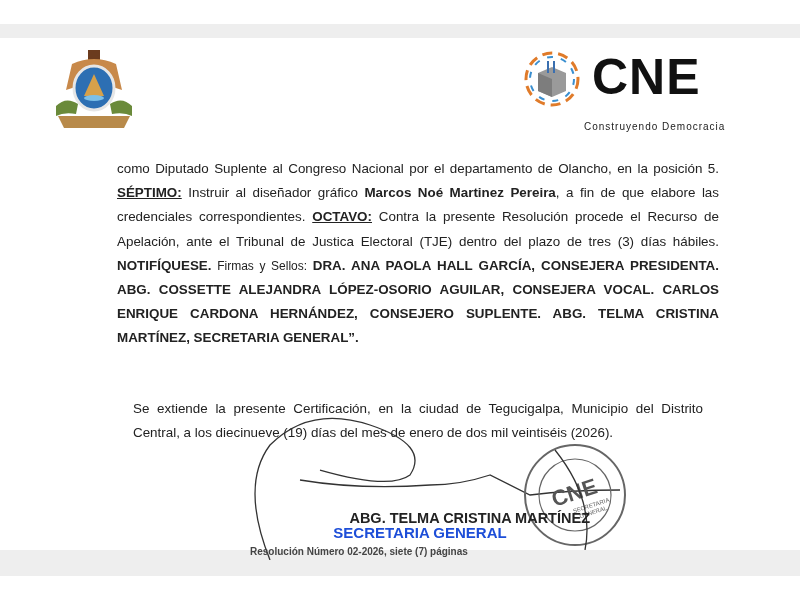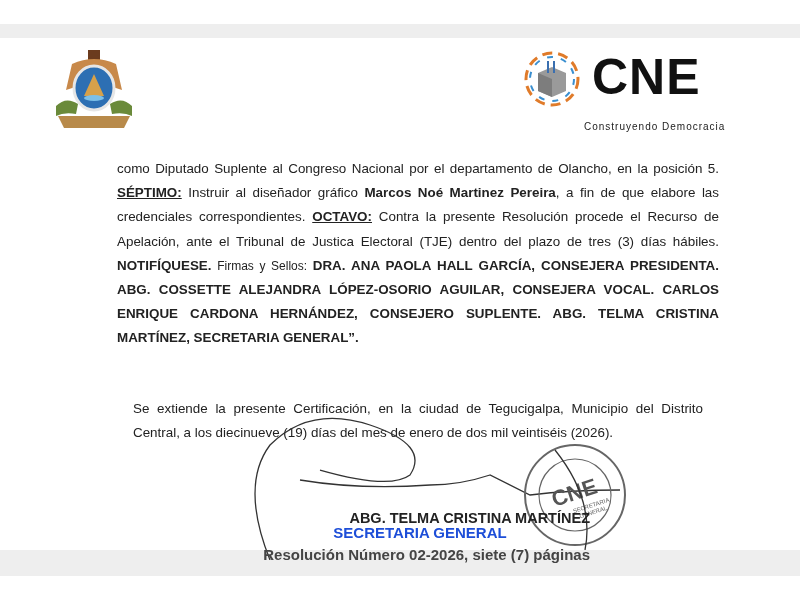--- a/index.html
+++ b/index.html
@@ -14,21 +14,21 @@
   .cne-sub{position:absolute;left:4px;top:62px;font-size:11px;font-weight:bold;color:#111;white-space:nowrap;letter-spacing:0.2px;}
   .cne-tag{position:absolute;left:68px;top:76px;font-size:10px;color:#222;white-space:nowrap;letter-spacing:1px;}
   .body-text{position:absolute;left:117px;top:141px;width:602px;font-size:13.4px;line-height:24.2px;color:#222;text-align:justify;margin-top:16px;}
   .body-text p{margin:0;}
   .b{font-weight:bold;}
   .u{text-decoration:underline;font-weight:bold;}
   .para2{position:absolute;left:117px;top:381px;width:602px;font-size:13.4px;line-height:24.2px;color:#222;text-align:justify;}
   .para2 p{margin:16px;}
   .sig-name{position:absolute;left:250px;top:510px;width:340px;text-align:right;font-size:14.5px;font-weight:bold;color:#222;}
   .sig-title{position:absolute;left:250px;top:524px;width:340px;text-align:center;font-size:15px;font-weight:bold;color:#1d4ed8;}
-  .res-note{position:absolute;left:250px;top:546px;width:340px;text-align:right;font-size:15px;font-weight:bold;color:#444;}
+  .res-note{position:absolute;left:250px;top:546px;width:340px;text-align:left;font-size:10px;font-weight:bold;color:#444;}
   .signature{position:absolute;left:240px;top:385px;width:420px;height:175px;pointer-events:none;}
   .stamp{position:absolute;left:515px;top:440px;width:120px;height:110px;}
 </style>
 </head>
 <body>
 
 <div class="topband"></div>
 <div class="page"></div>
 <div class="botband"></div>
 

